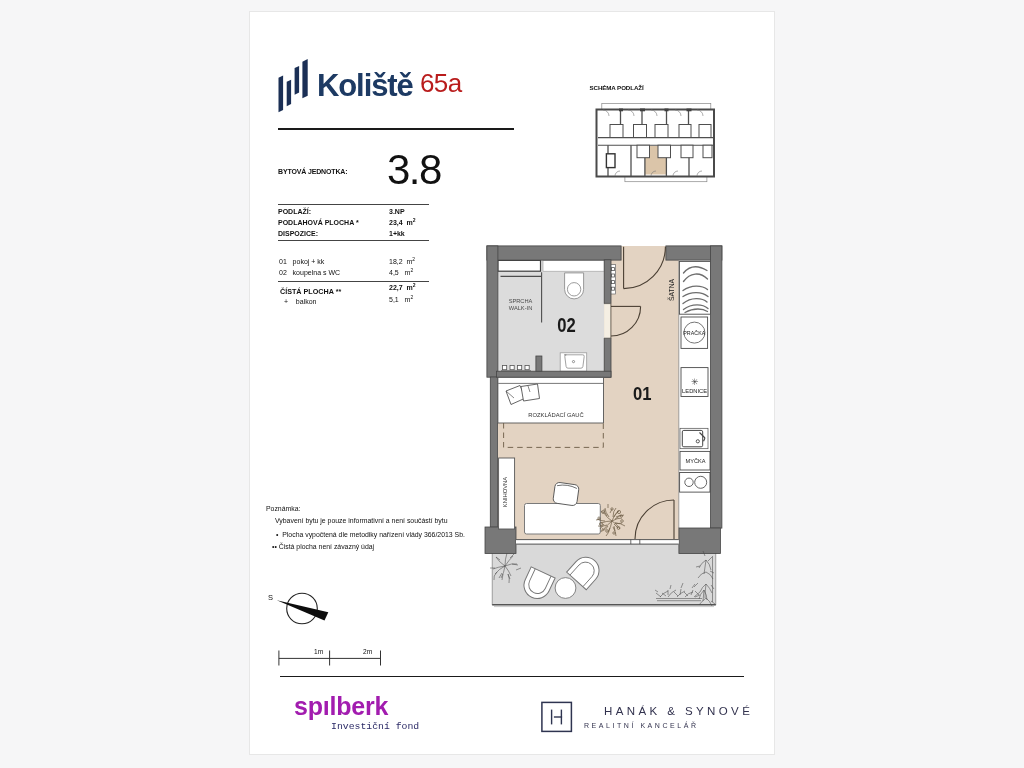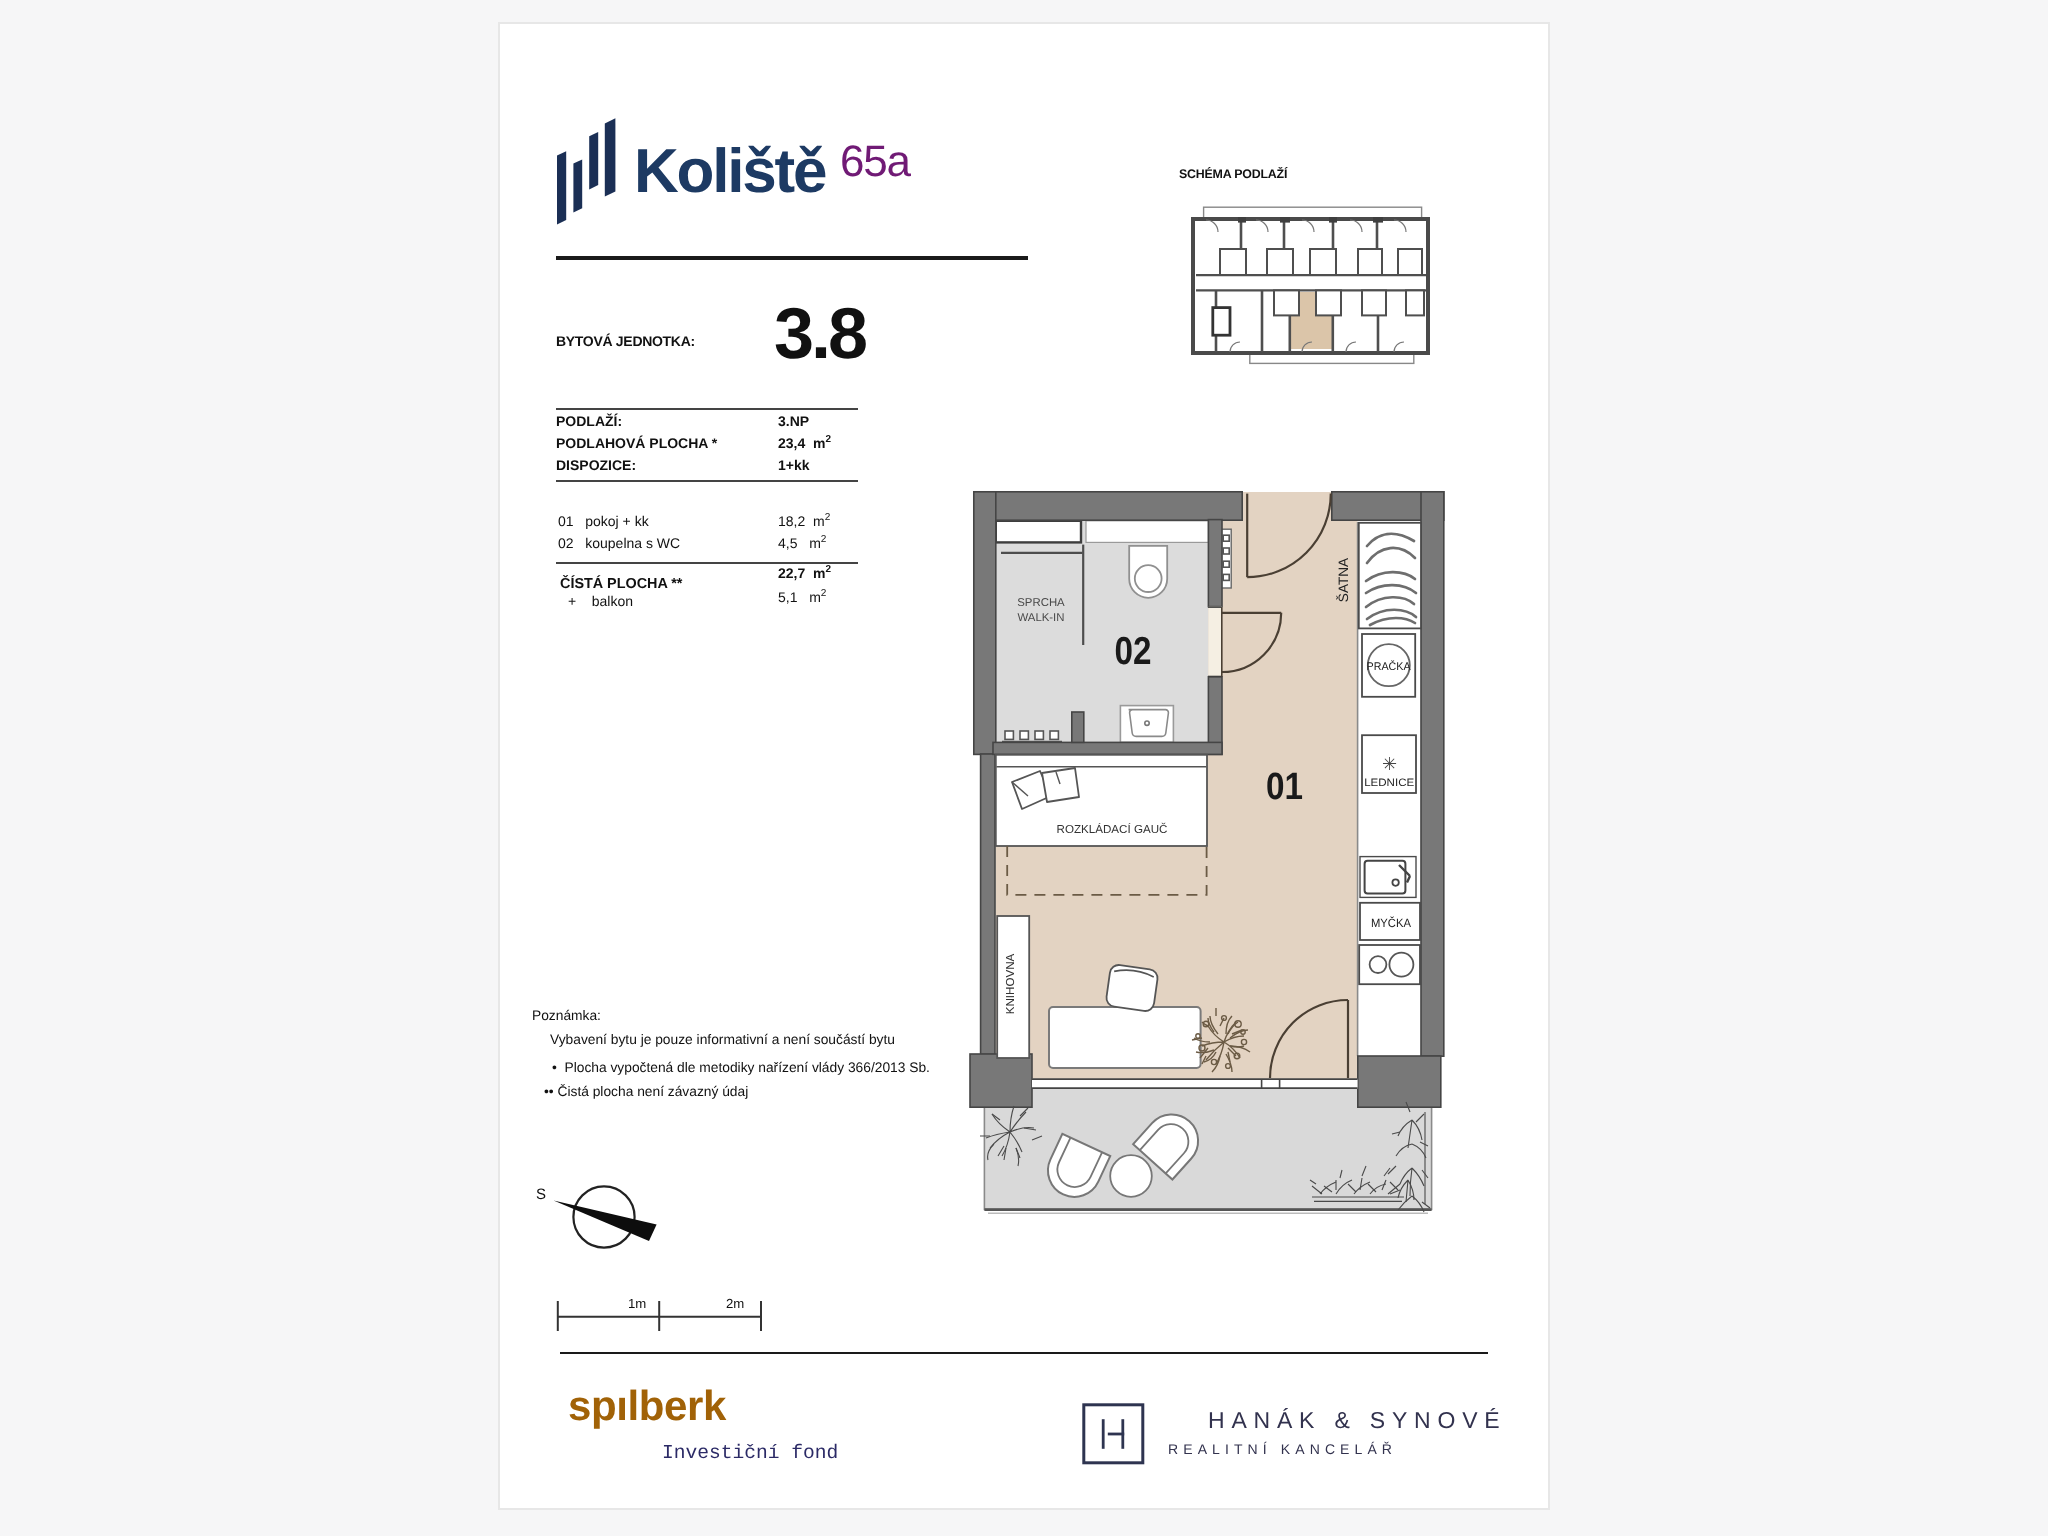--- a/index.html
+++ b/index.html
@@ -14,27 +14,27 @@
 <svg class="abs" style="left:276px;top:55px;" width="36" height="58" viewBox="276 55 36 58">
   <g fill="#1b2f55" transform="translate(0 1.5)">
     <polygon points="278.5,76.2 283.1,74.1 283.1,108.5 278.5,110.8"></polygon>
     <polygon points="286.7,80.2 291.1,78.2 291.1,102.6 286.7,104.8"></polygon>
     <polygon points="294.6,66.6 299.1,64.5 299.1,91.0 294.6,93.2"></polygon>
     <polygon points="302.4,60.2 307.7,57.6 307.7,94.3 302.4,96.8"></polygon>
   </g>
 </svg>
 
 <div class="abs" style="left:317px;top:68px;font-size:31px;color:#1d3a63;font-weight:700;letter-spacing:-1.1px;">Koliště</div>
-<div class="abs" style="left:420px;top:68px;font-size:22px;color:#701a75;font-weight:300;letter-spacing:-0.6px;">65a</div>
+<div class="abs" style="left:420px;top:68px;font-size:26px;color:#b91c1c;font-weight:300;letter-spacing:-0.6px;">65a</div>
 
 <div class="abs" style="left:278px;top:128px;width:236px;height:1.6px;background:#1a1a1a;"></div>
 
 <div class="abs" style="left:278px;top:168px;font-size:7px;font-weight:700;letter-spacing:-0.15px;color:#111;">BYTOVÁ JEDNOTKA:</div>
 
-<div class="abs" style="left:387px;top:146px;font-size:36px;font-weight:700;color:#111;letter-spacing:-1.5px;">3.8</div>
+<div class="abs" style="left:387px;top:146px;font-size:42px;font-weight:400;color:#111;letter-spacing:-1.5px;">3.8</div>
 
 <div class="abs" style="left:278px;top:204px;width:151px;height:1.2px;background:#444;"></div>
 <div class="abs" style="left:278px;top:207.5px;font-size:7px;font-weight:700;color:#111;">PODLAŽÍ:</div>
 <div class="abs" style="left:389px;top:207.5px;font-size:7px;font-weight:700;color:#111;">3.NP</div>
 <div class="abs" style="left:278px;top:218.5px;font-size:7px;font-weight:700;color:#111;">PODLAHOVÁ PLOCHA *</div>
 <div class="abs" style="left:389px;top:218.5px;font-size:7px;font-weight:700;color:#111;">23,4&nbsp;&nbsp;m<sup>2</sup></div>
 <div class="abs" style="left:278px;top:229.8px;font-size:7px;font-weight:700;color:#111;">DISPOZICE:</div>
 <div class="abs" style="left:389px;top:229.8px;font-size:7px;font-weight:700;color:#111;">1+kk</div>
 <div class="abs" style="left:278px;top:239.6px;width:151px;height:1.2px;background:#444;"></div>
 
@@ -66,21 +66,21 @@
     <line x1="278.9" y1="650.5" x2="278.9" y2="665.5"></line>
     <line x1="329.6" y1="650.5" x2="329.6" y2="665.5"></line>
     <line x1="380.5" y1="650.5" x2="380.5" y2="665.5"></line>
   </g>
   <text x="314" y="654" font-size="6.6" fill="#111" font-family="Liberation Sans,sans-serif">1m</text>
   <text x="363" y="654" font-size="6.6" fill="#111" font-family="Liberation Sans,sans-serif">2m</text>
 </svg>
 
 <div class="abs" style="left:280px;top:675.8px;width:464px;height:1.6px;background:#1a1a1a;"></div>
 
-<div class="abs" style="left:284px;top:691.5px;font-size:21px;font-weight:700;color:#a16207;letter-spacing:-0.2px;">spılberk</div>
+<div class="abs" style="left:294px;top:691.5px;font-size:25px;font-weight:700;color:#a21caf;letter-spacing:-0.2px;">spılberk</div>
 <div class="abs" style="left:331px;top:721px;font-size:9.8px;color:#2b2a66;font-family:Liberation Mono, monospace;">Investiční fond</div>
 
 <svg class="abs" style="left:540px;top:700px;" width="34" height="34" viewBox="540 700 34 34">
   <rect x="541.9" y="702.4" width="29.5" height="29" fill="#fff" stroke="#2e3450" stroke-width="1.5"></rect>
   <g stroke="#2e3450" stroke-width="1.4" stroke-linecap="square">
     <line x1="551.6" y1="710.3" x2="551.6" y2="723.7"></line>
     <line x1="561.4" y1="710.3" x2="561.4" y2="723.7"></line>
     <line x1="554.6" y1="717" x2="561.4" y2="717"></line>
   </g>
 </svg>

